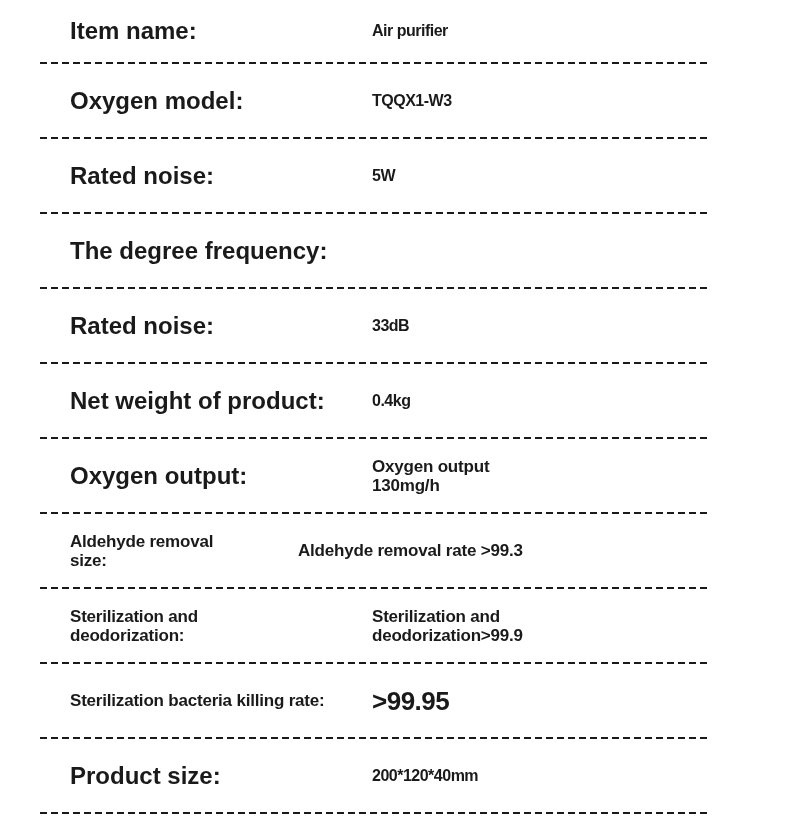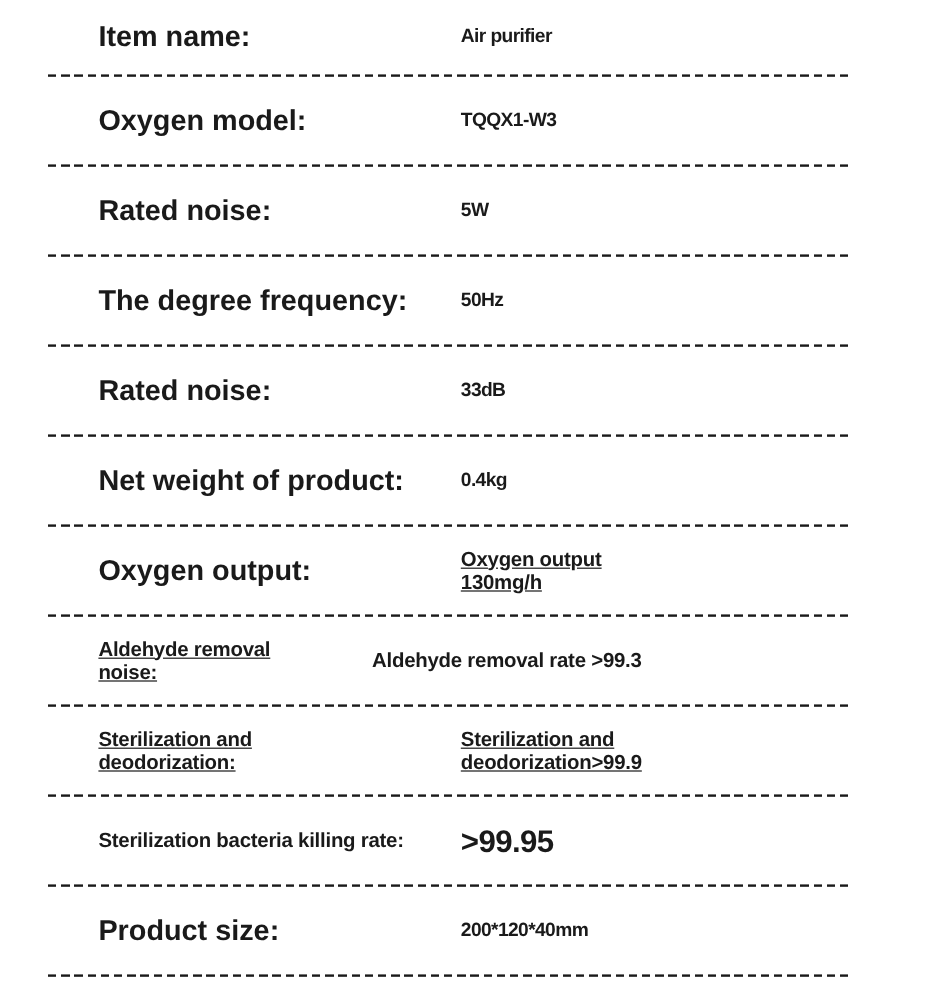--- a/index.html
+++ b/index.html
@@ -15,21 +15,20 @@
     height: 827px;
     background: #ffffff;
     overflow: hidden;
   }
   .row {
     display: flex;
     align-items: center;
     padding-left: 70px;
     height: 73px;
     box-sizing: border-box;
-    margin-left: 12px;
   }
   .row--first { height: 62px; }
   .lbl {
     width: 302px;
     flex-shrink: 0;
     font-weight: 700;
   }
   .lbl--narrow { width: 228px; }
   .val { flex: 1 1 auto; font-weight: 700; }
   .t-lg {
@@ -45,21 +44,21 @@
   .t-xl-val {
     font-size: 26px;
     line-height: 28px;
     letter-spacing: -0.5px;
   }
   .t-sm {
     font-size: 17px;
     line-height: 19px;
     letter-spacing: -0.2px;
   }
-  .line { display: block; text-decoration: underline; }
+  .line { display: block; }
   .divider {
     height: 2px;
     margin-left: 40px;
     width: 670px;
     background: repeating-linear-gradient(90deg, #1a1a1a 0 7px, transparent 7px 11px);
   }
 </style>
 </head>
 <body>
 
@@ -78,21 +77,20 @@
   <div class="divider"></div>
 
   <div class="row">
     <div class="lbl t-lg">Rated noise:</div>
     <div class="val t-lg-val">5W</div>
   </div>
   <div class="divider"></div>
 
   <div class="row">
     <div class="lbl t-lg">The degree frequency:</div>
-    <div class="val t-lg-val">50Hz</div>
   </div>
   <div class="divider"></div>
 
   <div class="row">
     <div class="lbl t-lg">Rated noise:</div>
     <div class="val t-lg-val">33dB</div>
   </div>
   <div class="divider"></div>
 
   <div class="row">
@@ -106,21 +104,21 @@
     <div class="val t-sm">
       <span class="line">Oxygen output</span>
       <span class="line">130mg/h</span>
     </div>
   </div>
   <div class="divider"></div>
 
   <div class="row">
     <div class="lbl lbl--narrow t-sm">
       <span class="line">Aldehyde removal</span>
-      <span class="line">noise:</span>
+      <span class="line">size:</span>
     </div>
     <div class="val t-sm">Aldehyde removal rate &gt;99.3</div>
   </div>
   <div class="divider"></div>
 
   <div class="row">
     <div class="lbl t-sm">
       <span class="line">Sterilization and</span>
       <span class="line">deodorization:</span>
     </div>

